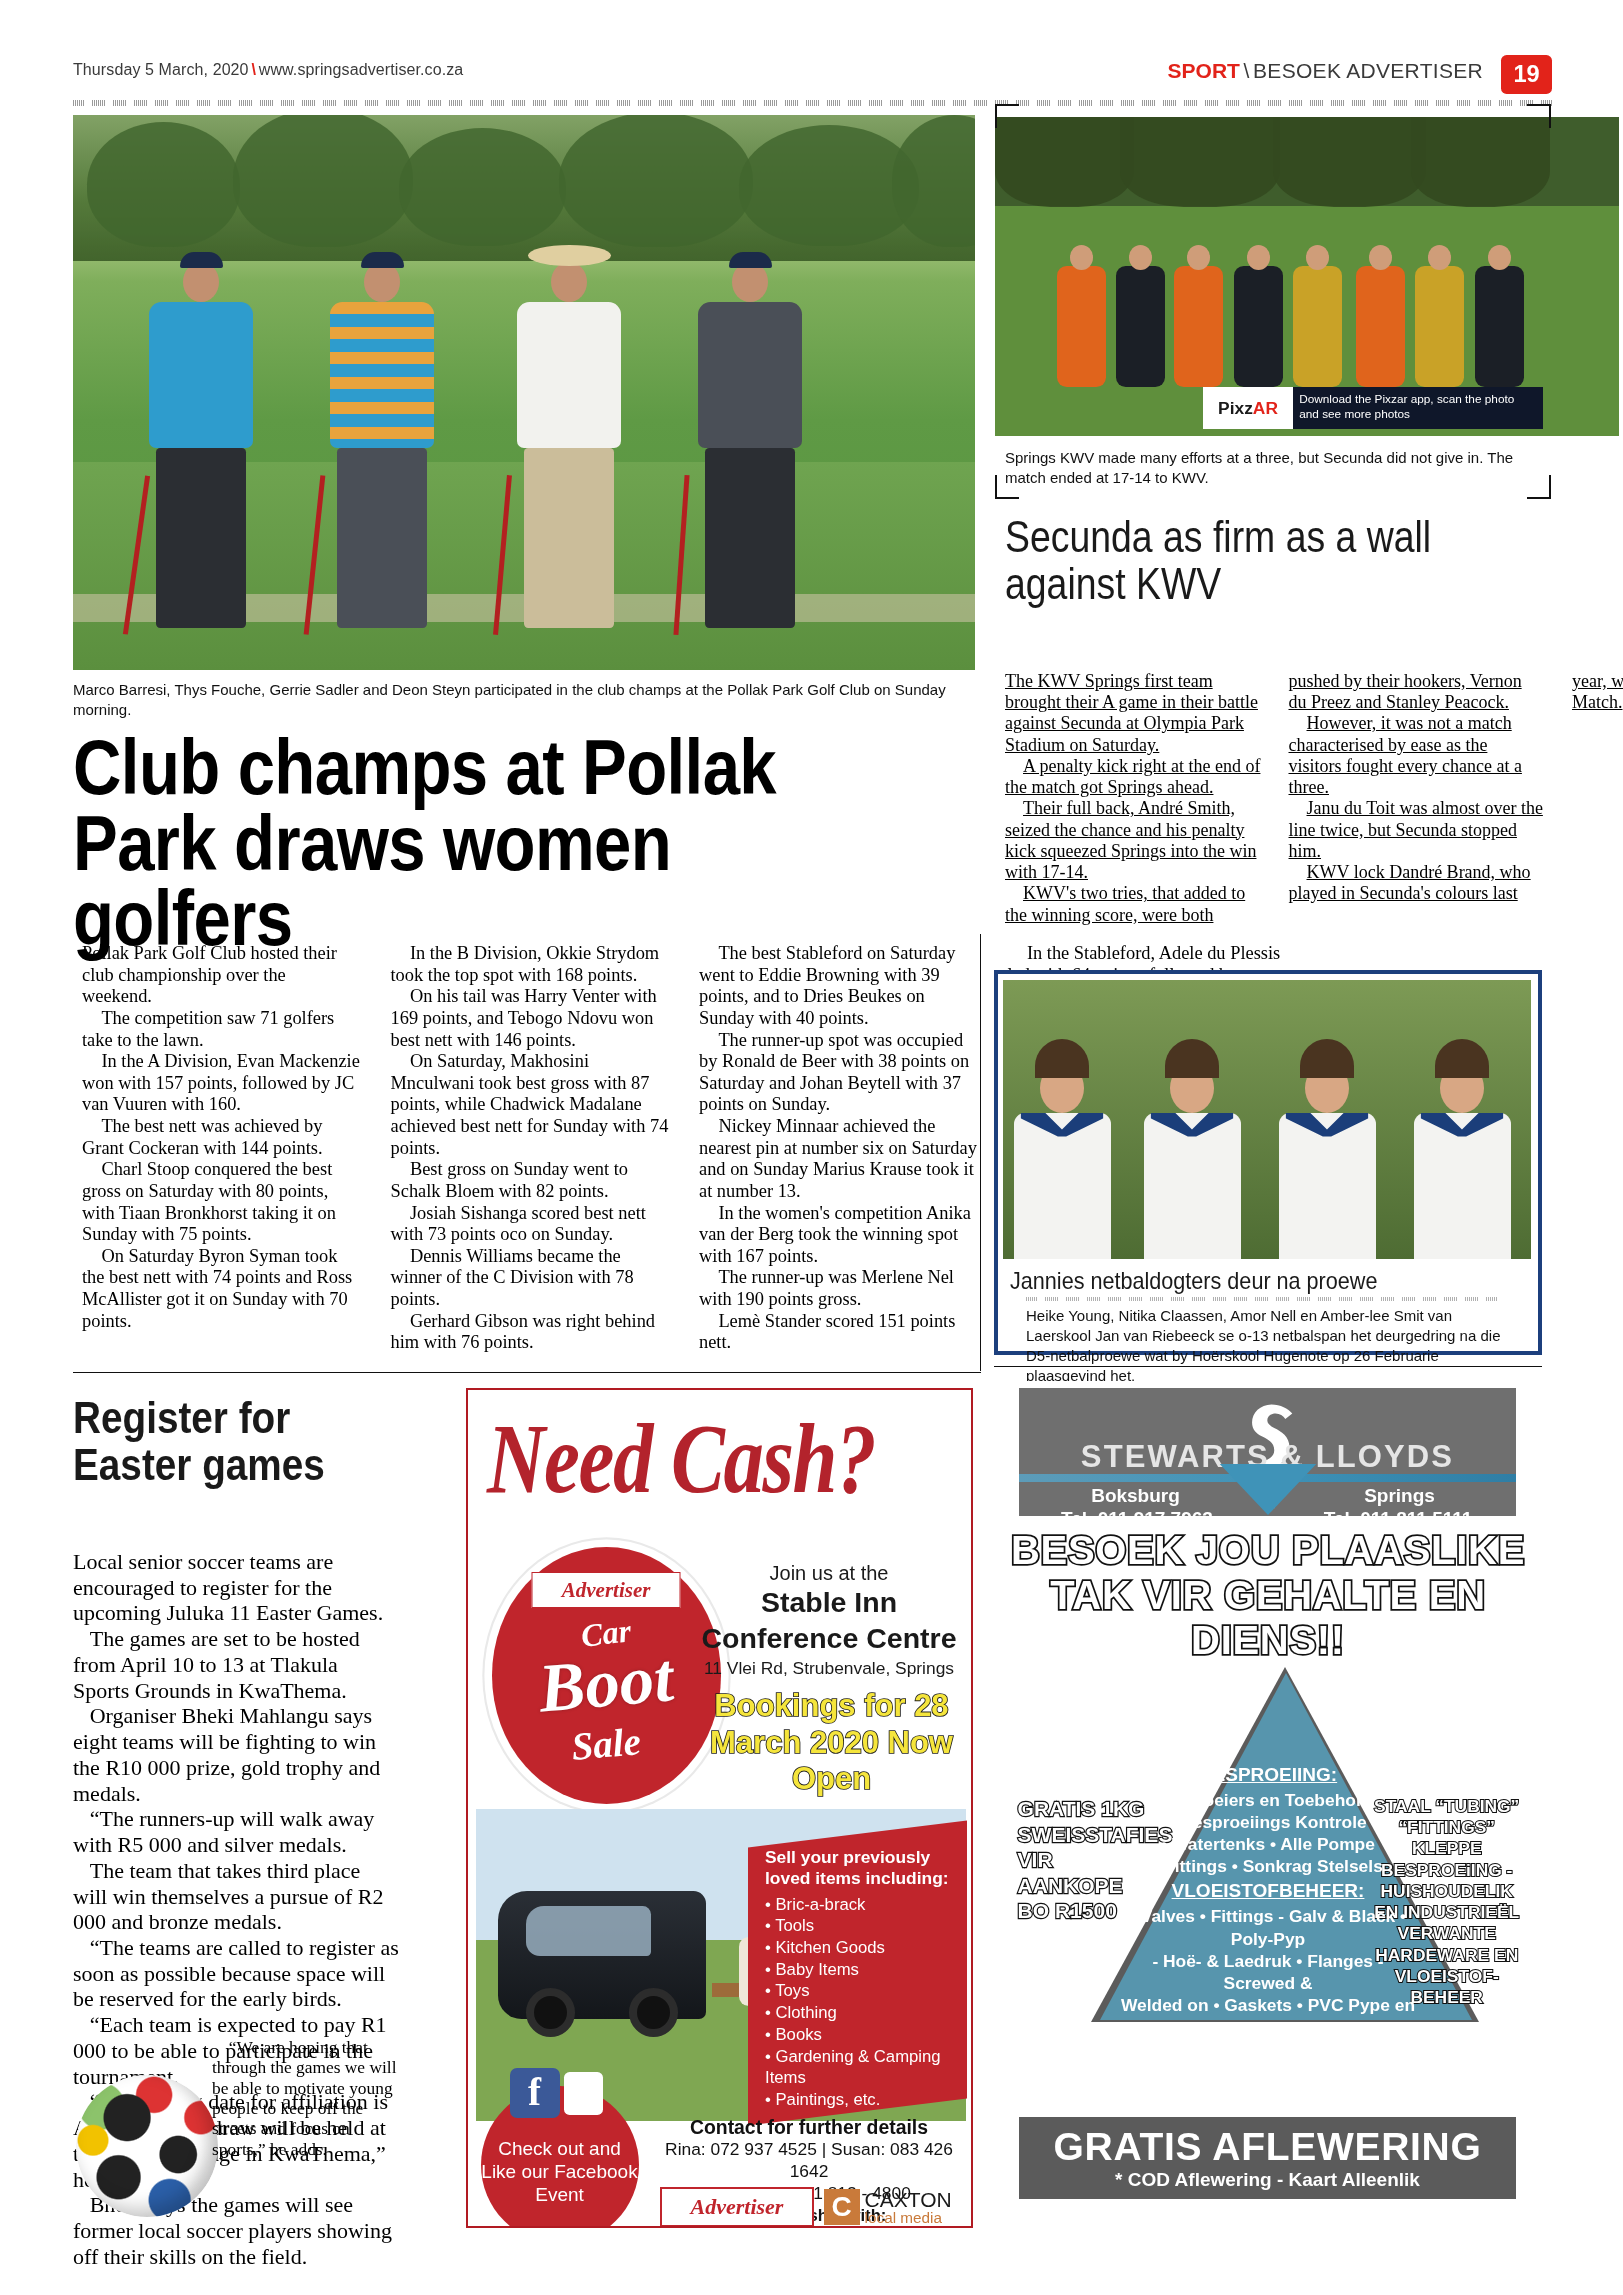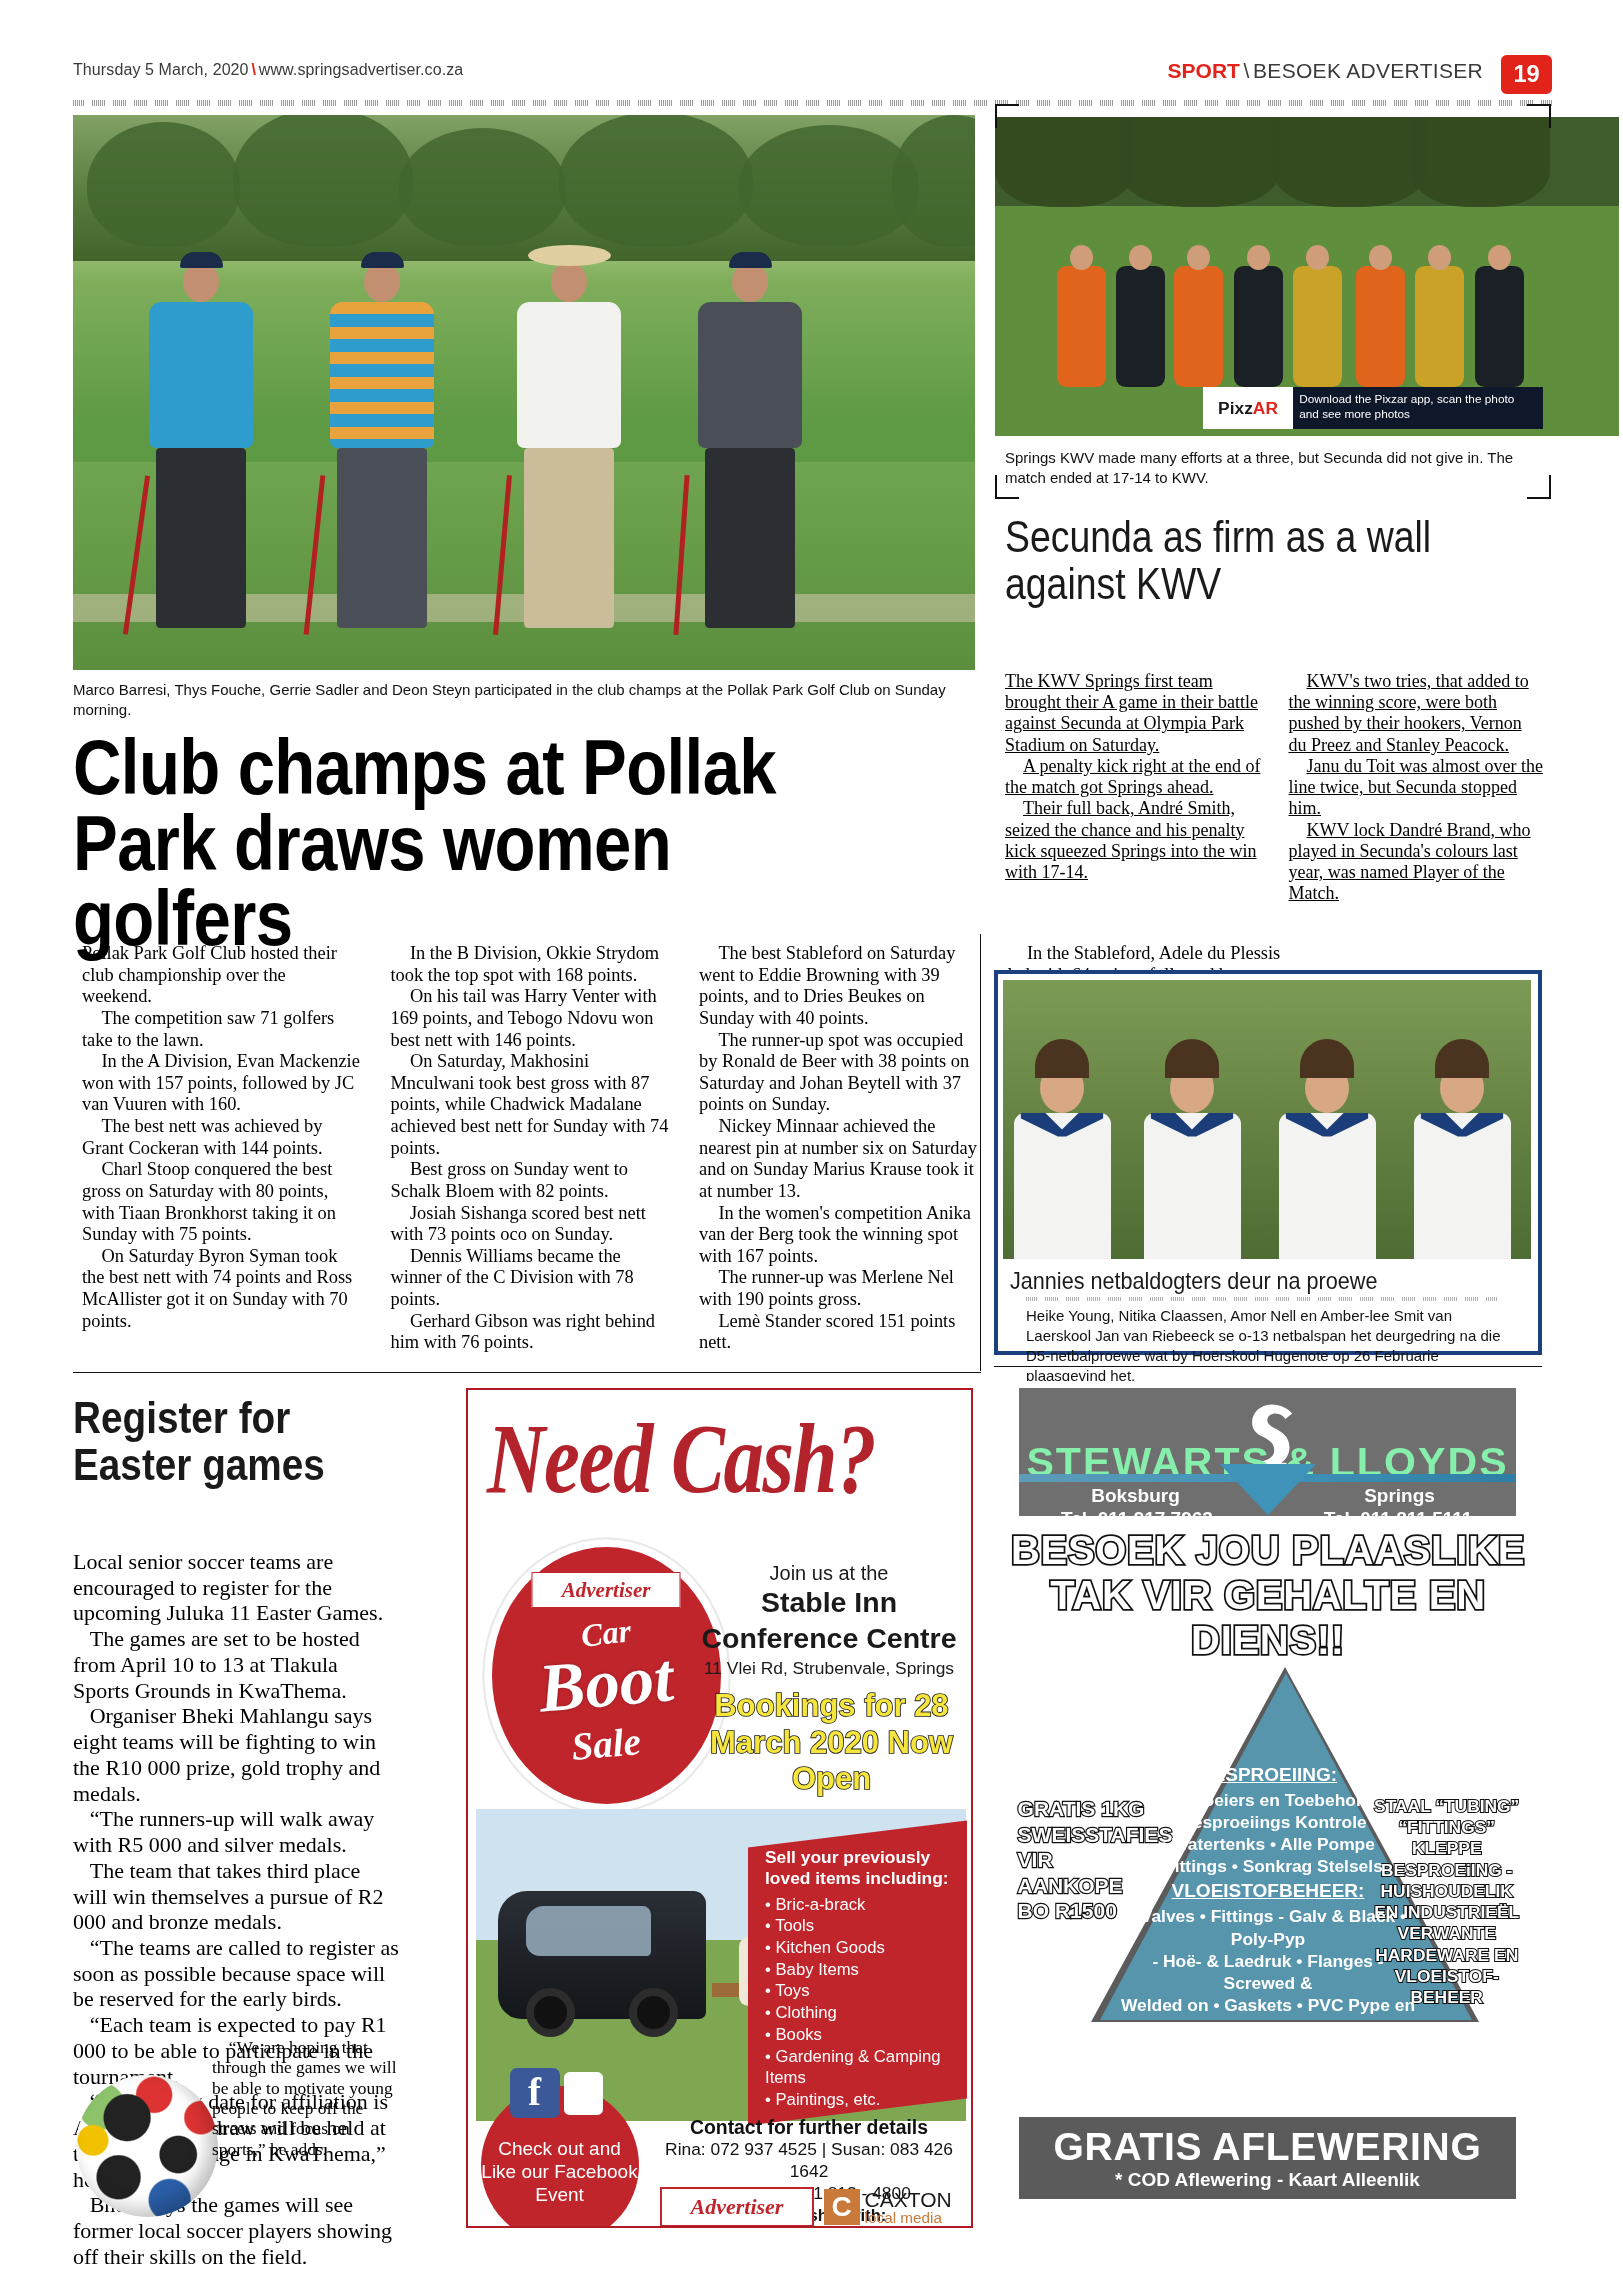--- a/index.html
+++ b/index.html
@@ -225,21 +225,21 @@
     display: flex; align-items: center; justify-content: center; }
   .nc-caxton .ctxt { font-family: "Liberation Sans", sans-serif; line-height: 1.0; }
   .nc-caxton .c1 { font-size: 21px; color: #1a1a1a; }
   .nc-caxton .c2 { font-size: 15.3px; color: #c97a3a; }
 
   
   .ad-stew { position: absolute; left: 994px; top: 1381px; width: 548px; height: 847px; background: #fff; }
   .stew-logo { position: absolute; left: 25px; top: 7px; width: 497px; height: 128px;
     background: #6f6f6f; overflow: hidden; }
   .stew-name { position: absolute; left: 0; top: 51px; width: 100%; text-align: center;
-    font-family: "Liberation Sans", sans-serif; font-weight: bold; font-size: 41px; color: #86efac;
+    font-family: "Liberation Sans", sans-serif; font-weight: bold; font-size: 31px; color: #e5e5e5;
     letter-spacing: 2.1px; }
   .stew-blue { position: absolute; left: 0; top: 86px; width: 100%; height: 7.6px;
     background: linear-gradient(to right, #5d9cb9, #3f93b8, #2f7ea5); }
   .stew-city-l { position: absolute; left: 40px; top: 97px; font-family: "Liberation Sans", sans-serif;
     font-weight: bold; color: #fff; font-size: 19px; text-align: center; width: 153px; }
   .stew-city-r { position: absolute; right: 40px; top: 97px; font-family: "Liberation Sans", sans-serif;
     font-weight: bold; color: #fff; font-size: 19px; text-align: center; width: 153px; }
   .stew-tel-l { position: absolute; left: 28px; top: 120px; width: 180px; text-align: center;
     font-family: "Liberation Sans", sans-serif; font-weight: bold; color: #fff; font-size: 19px; }
   .stew-tel-r { position: absolute; right: 28px; top: 120px; width: 180px; text-align: center;
@@ -409,20 +409,21 @@
   <div class="crop-mark" style="left:1527px;top:475px;border-width:0 2.8px 2.8px 0;"></div>
 
   <div class="rugby-caption">Springs KWV made many efforts at a three, but Secunda did not give in. The match ended at 17-14 to KWV.</div>
 
   <h2 class="secunda-head">Secunda as firm as a wall against KWV</h2>
   <div class="secunda-cols">
     <p class="first">The KWV Springs first team brought their A game in their battle against Secunda at Olympia Park Stadium on Saturday.</p>
     <p>A penalty kick right at the end of the match got Springs ahead.</p>
     <p>Their full back, André Smith, seized the chance and his penalty kick squeezed Springs into the win with 17-14.</p>
     <p>KWV's two tries, that added to the winning score, were both pushed by their hookers, Vernon du Preez and Stanley Peacock.</p>
+    <p>However, it was not a match characterised by ease as the visitors fought every chance at a three.</p>
     <p>Janu du Toit was almost over the line twice, but Secunda stopped him.</p>
     <p>KWV lock Dandré Brand, who played in Secunda's colours last year, was named Player of the Match.</p>
   </div>
 
   <div class="netball-box"></div>
   <div class="photo netball-photo">
     <div class="nb-bg"></div>
     <div class="nb-girl" style="left:7px;">
         <div class="nb-hair"></div>
         <div class="nb-head"></div>

